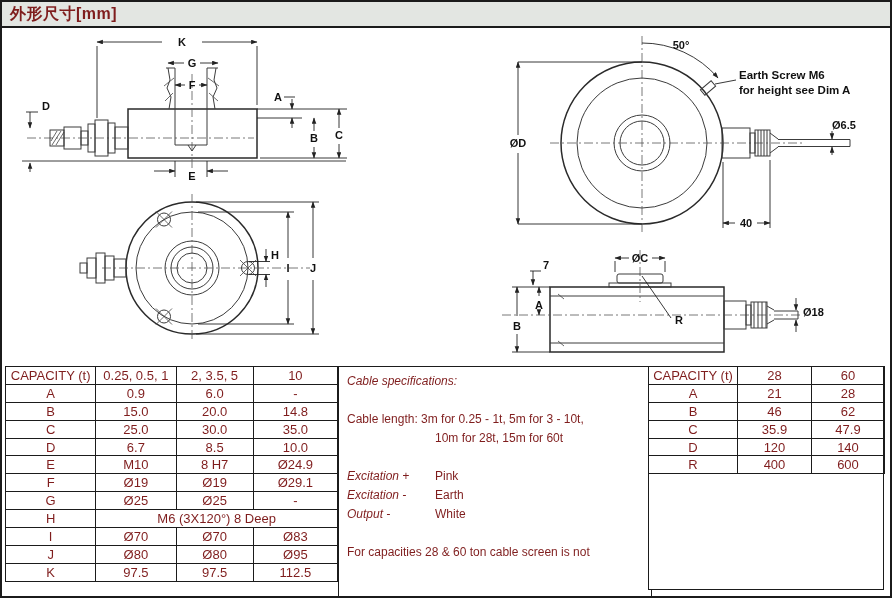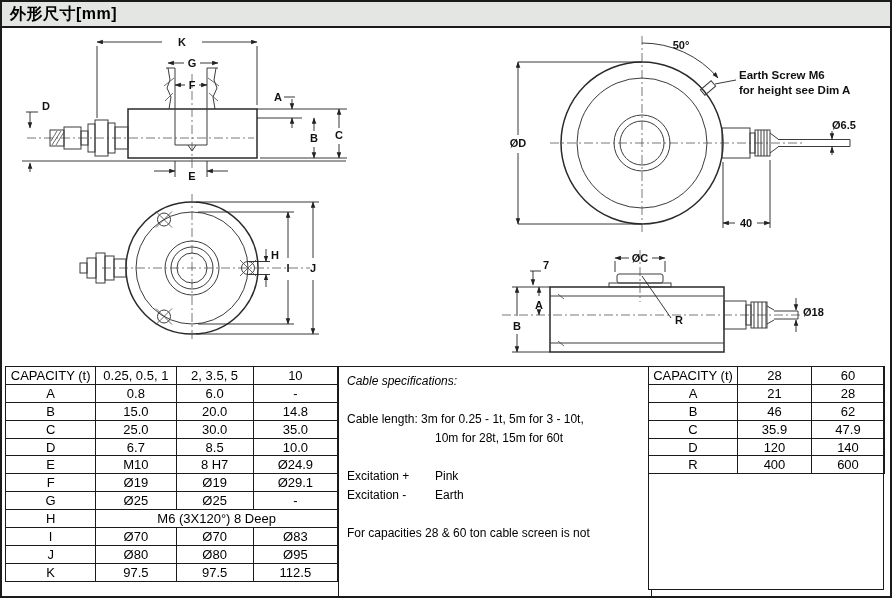--- a/index.html
+++ b/index.html
@@ -1,17 +1,17 @@
 <!DOCTYPE html>
 <html><head>
 <meta charset="utf-8">
 <style>
   html,body{margin:0;padding:0;background:#fff;}
   .page{position:relative;width:888px;height:594px;border:2px solid #1b1b1b;background:#fff;
-        font-family:"Liberation Sans",sans-serif;color:#000000;overflow:hidden;}
+        font-family:"Liberation Sans",sans-serif;color:#7f1d1d;overflow:hidden;}
   .titlebar{position:absolute;top:0;left:0;right:0;height:24px;background:#e3e6e2;
             border-bottom:2px solid #1b1b1b;display:flex;align-items:center;padding-left:8px;}
   .titlebar span{font-size:16px;font-weight:bold;letter-spacing:.5px;}
   .drawing-area{position:absolute;top:26px;left:0;width:888px;height:340px;background:#fff;}
   svg text{font-family:"Liberation Sans",sans-serif;font-size:11px;font-weight:bold;fill:#111;}
   svg .note{font-size:11.5px;}
   .ln{stroke:#3c3c3c;stroke-width:1;fill:none;}
   .thick{stroke:#2a2a2a;stroke-width:1.5;fill:none;}
   .dim{stroke:#222;stroke-width:.9;fill:none;}
   .cl{stroke:#555;stroke-width:.8;fill:none;stroke-dasharray:9 3 2 3;}
@@ -19,21 +19,21 @@
   table{border-collapse:collapse;table-layout:fixed;border-radius:29px;}
   td,th{border:1.8px solid #1b1b1b;text-align:center;font-size:13px;font-weight:normal;
         height:16.9px;padding:0 1px;overflow:hidden;white-space:nowrap;}
   .tbl-left{position:absolute;left:3px;top:364px;width:333px;}
   .cable-panel{position:absolute;left:336px;top:364px;width:304px;height:224px;
                border:1.8px solid #1b1b1b;background:#fff;padding:5px 0 0 8px;font-size:12px;line-height:19px;}
   .cable-panel .heading{font-style:italic;margin-bottom:19px;}
   .cable-panel .indent{margin-left:88px;}
   .cable-panel .gap{height:19px;}
   .wire-row{display:flex;}
-  .wire-row .wl{width:88px;}
+  .wire-row .wl{width:88px;font-style:italic;}
   .right-panel{position:absolute;left:646px;top:364px;width:236px;height:224px;
                border:1.8px solid #1b1b1b;background:#fff;box-sizing:border-box;}
   .right-panel table{width:100%;margin:-1px 0 0 -1px;}
 </style>
 </head>
 <body>
 
 <div class="page">
 
   <div class="titlebar">
@@ -244,21 +244,21 @@
       </colgroup>
     <tbody>
         <tr>
       <td>CAPACITY (t)</td>
       <td>0.25, 0.5, 1</td>
       <td>2, 3.5, 5</td>
       <td>10</td>
     </tr>
     <tr>
           <td>A</td>
-          <td>0.8</td>
+          <td>0.9</td>
           <td>6.0</td>
           <td>-</td>
         </tr>
     <tr>
           <td>B</td>
           <td>15.0</td>
           <td>20.0</td>
           <td>14.8</td>
         </tr>
     <tr>
@@ -322,20 +322,24 @@
     <div class="indent">10m for 28t, 15m for 60t</div>
     <div class="gap"></div>
     <div class="wire-row">
       <span class="wl">Excitation +</span>
       <span>Pink</span>
     </div>
     <div class="wire-row">
       <span class="wl">Excitation -</span>
       <span>Earth</span>
     </div>
+    <div class="wire-row">
+      <span class="wl">Output -</span>
+      <span>White</span>
+    </div>
     <div class="gap"></div>
     <div>For capacities 28 &amp; 60 ton cable screen is not</div>
 
   </div>
 
   <div class="right-panel">
     <table>
       <colgroup>
           <col style="width:89px">
           <col style="width:74px">

